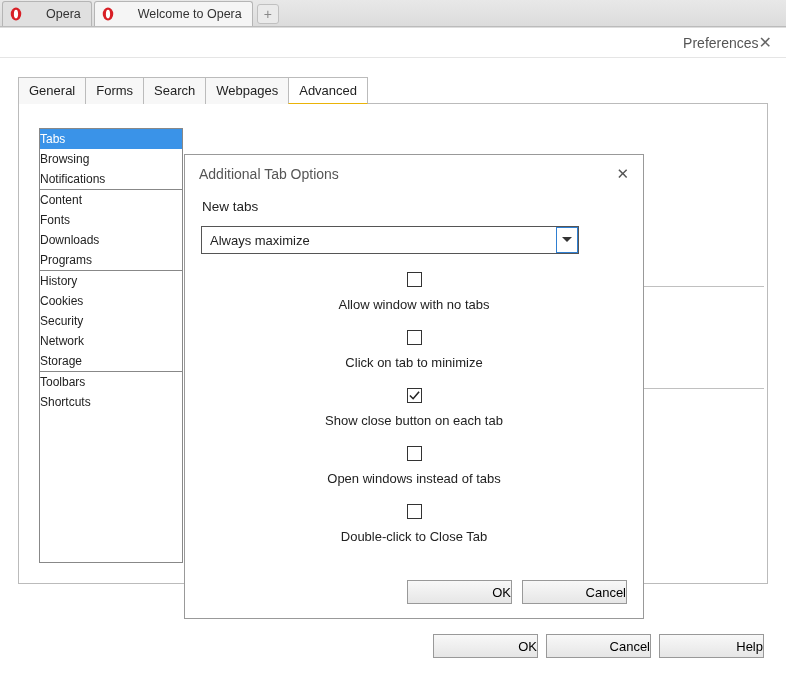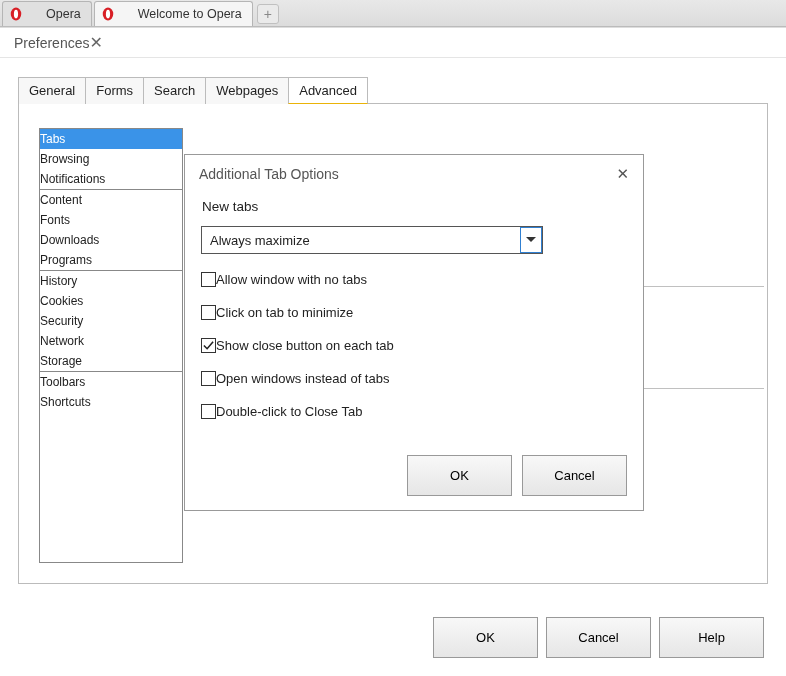--- a/index.html
+++ b/index.html
@@ -7,21 +7,21 @@
     
     
     .tab-strip { height:27px; background:linear-gradient(#e8e8e8,#dcdcdc); border-bottom:1px solid #bbb; display:flex; align-items:flex-end;}
     .brtab { display:flex; align-items:center; height:25px; padding:0 10px 0 6px; border:1px solid #b5b5b5; border-bottom:none; background:#f5f5f5; margin-left:2px; border-radius:3px 3px 0 0; gap:23px; font-size:12.5px; color:#333;}
     .brtab.inactive{ background:#e0e0e0;}
     .brtab .o-icon{ width:14px;height:14px;}
     .newtab{ width:22px;height:20px;border:1px solid #c0c0c0;border-radius:3px;background:#eaeaea;margin-left:4px;margin-bottom:2px;display:flex;align-items:center;justify-content:center;color:#888;font-size:14px}
     
     
     .prefs { position:relative; height:649px; border-top:1px solid #ddd;}
-    .prefs-header{ height:30px; padding:6px 14px; font-size:14px; color:#555; border-bottom:1px solid #e5e5e5; display:flex; justify-content:flex-start; align-items:center;}
+    .prefs-header{ height:30px; padding:6px 14px; font-size:14px; color:#555; border-bottom:1px solid #e5e5e5; display:flex; justify-content:flex-end; align-items:center;}
     .prefs-x{ font-size:16px; color:#666; font-weight:300;}
     
     .prefs-body{ padding:18px 18px 0 18px;}
     
     
     .ptabs{ display:flex; border-bottom:1px solid #bbb;}
     .ptab{ padding:5px 10px; border:1px solid #bbb; border-bottom:none; background:#f7f7f7; margin-right:-1px; font-size:13px; color:#222; position:relative; top:1px;}
     .ptab.active{ background:#fff; border-bottom:1px solid #eab308;}
     
     .prefs-content{ border:1px solid #bbb; border-top:none; height:480px; padding:24px 20px 20px 20px; display:flex; gap:16px;}
@@ -31,32 +31,32 @@
     .sidegroup{ border-bottom:1px solid #888; padding:0;}
     .sidegroup:last-child{border-bottom:none;}
     .sideitem{ padding:3px 0; font-size:12px;}
     .sideitem.sel{ background:#3a93e8; color:#fff;}
     
     .main-area{ flex:1; padding-top:270px;}
     .big-btn{ width:290px; height:30px; border:1px solid #999; background:linear-gradient(#f8f8f8,#e6e6e6); font-size:13px;}
     
     
     .prefs-footer{ position:absolute; right:22px; bottom:18px; display:flex; gap:8px;}
-    .dlg-btn{ width:105px; height:41px; border:1px solid #999; background:linear-gradient(#f8f8f8,#e6e6e6); font-size:13px;}
+    .dlg-btn{ width:105px; height:24px; border:1px solid #999; background:linear-gradient(#f8f8f8,#e6e6e6); font-size:13px;text-align:right;}
     
     
     .modal{ position:absolute; left:184px; top:126px; width:460px; border:1px solid #999; background:#fff; box-shadow:0 0 0 rgba(0,0,0,.1);}
     .modal-head{ padding:10px 14px 10px 14px; display:flex; justify-content:space-between; align-items:center; color:#555; font-size:14px;gap:6px;}
     .modal-x{ font-size:15px; color:#555;}
     .modal-body{ padding:6px 16px 12px 16px;}
     .section-lbl{ font-size:13.5px; color:#222; margin-bottom:12px; margin-left:1px;}
-    .combo{ position:relative; width:342px; height:28px; border:1px solid #555; display:flex; align-items:center; padding:0 8px; margin-bottom:18px;}
+    .combo{ position:relative; width:378px; height:28px; border:1px solid #555; display:flex; align-items:center; padding:0 8px; margin-bottom:18px;}
     .combo-arrow{ position:absolute; right:0; top:0; bottom:0; width:22px; border:1px solid #2f7fd1; background:#fff; display:flex; align-items:center; justify-content:center;}
     .combo-arrow::after{content:""; border:5px solid transparent; border-top-color:#333; margin-top:4px;}
-    .chk-row{ display:flex; align-items:center; margin:10px 0 18px 0;}
+    .chk-row{ display:flex; align-items:center; gap:10px; margin:10px 0 18px 0;flex-direction:column;}
     .chk{ width:15px;height:15px; border:1px solid #333; display:inline-flex; align-items:center; justify-content:center; font-size:11px; color:#222;}
     .chk svg{width:11px;height:11px;}
     .modal-foot{ display:flex; justify-content:flex-end; gap:10px; padding:6px 16px 14px 0;}
     .hr-behind{ position:absolute; top:258px; left:470px; right:22px; border-top:1px solid #c0c0c0;}
     .hr-behind2{ position:absolute; top:360px; left:470px; right:22px; border-top:1px solid #c0c0c0;}
     .o-red{fill:#d81f26}
   </style>
 </head>
 <body>
 

